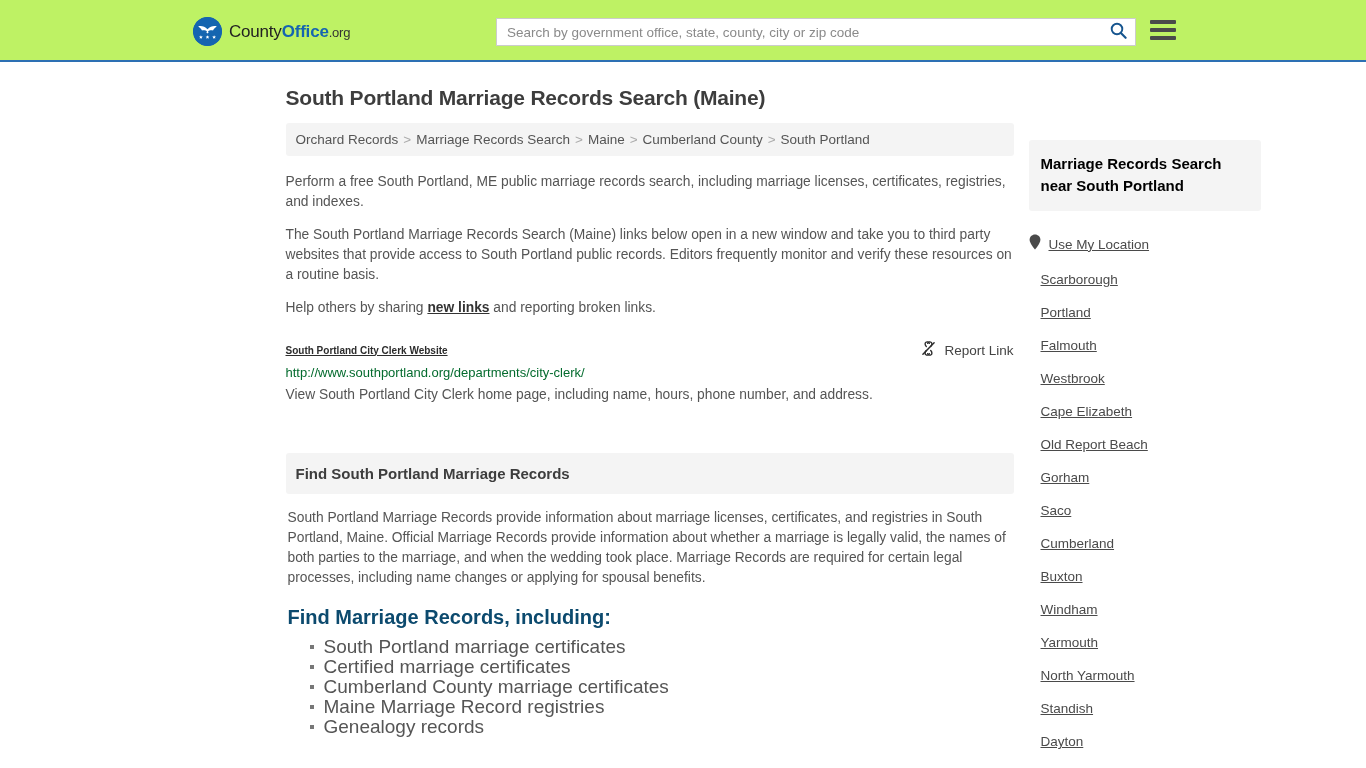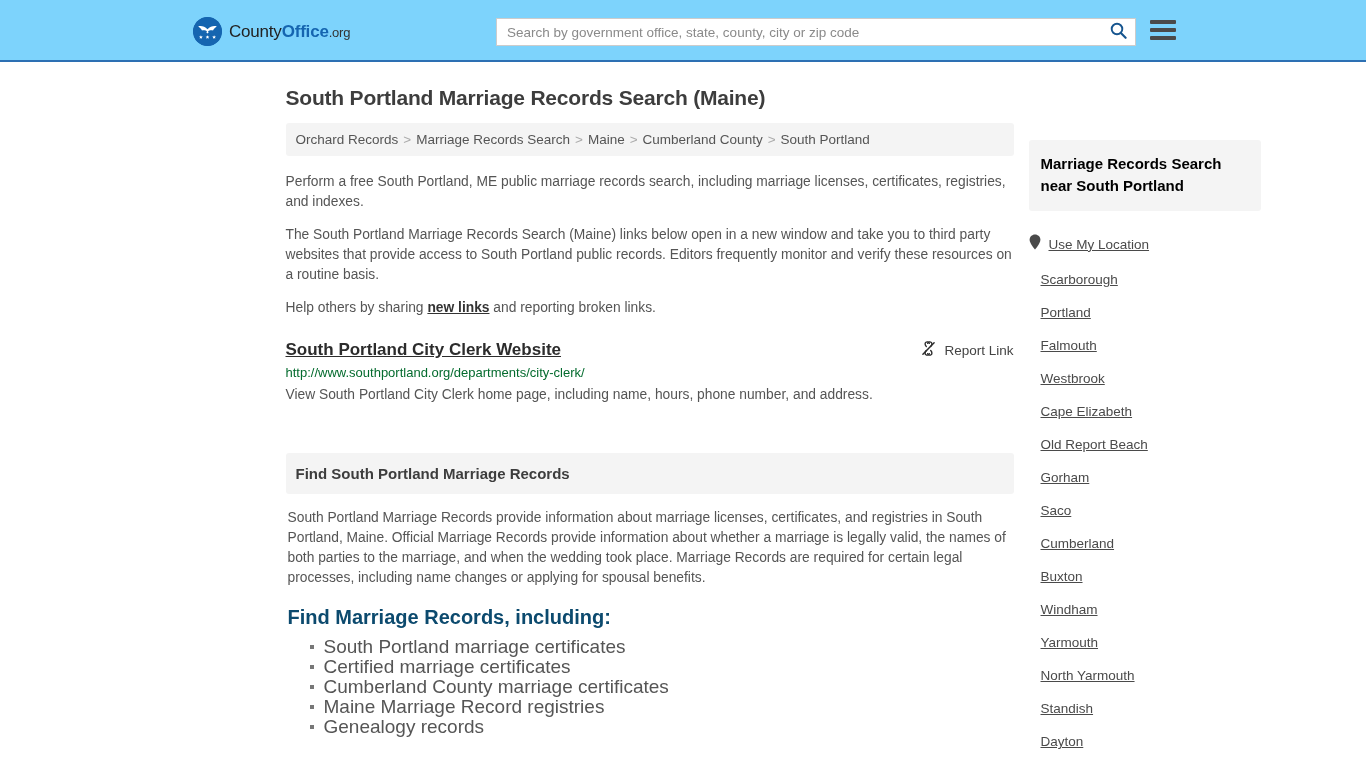--- a/index.html
+++ b/index.html
@@ -14,21 +14,21 @@
     background: #ffffff;
     font-family: "Liberation Sans", sans-serif;
     color: #444444;
     -webkit-font-smoothing: antialiased;
   }
 
   
   .site-header {
     position: relative;
     height: 62px;
-    background: #7dd3fc;
+    background: #bef264;
     border-bottom: 2px solid #2d70b3;
     box-sizing: border-box;
   }
   .header-inner {
     position: relative;
     width: 1366px;
     height: 60px;
   }
   .brand {
     position: absolute;
@@ -170,21 +170,21 @@
     cursor: pointer;
   }
 
   .link-block { margin-top: 22px; position: relative; }
   .link-row {
     display: flex;
     align-items: center;
     justify-content: space-between;
   }
   a.result-title {
-    font-size: 17px;
+    font-size: 10px;
     font-weight: bold;
     color: #2c2c2c;
     text-decoration: underline;
     cursor: pointer;
   }
   .report-link {
     display: flex;
     align-items: center;
     gap: 7px;
     font-size: 13.5px;

